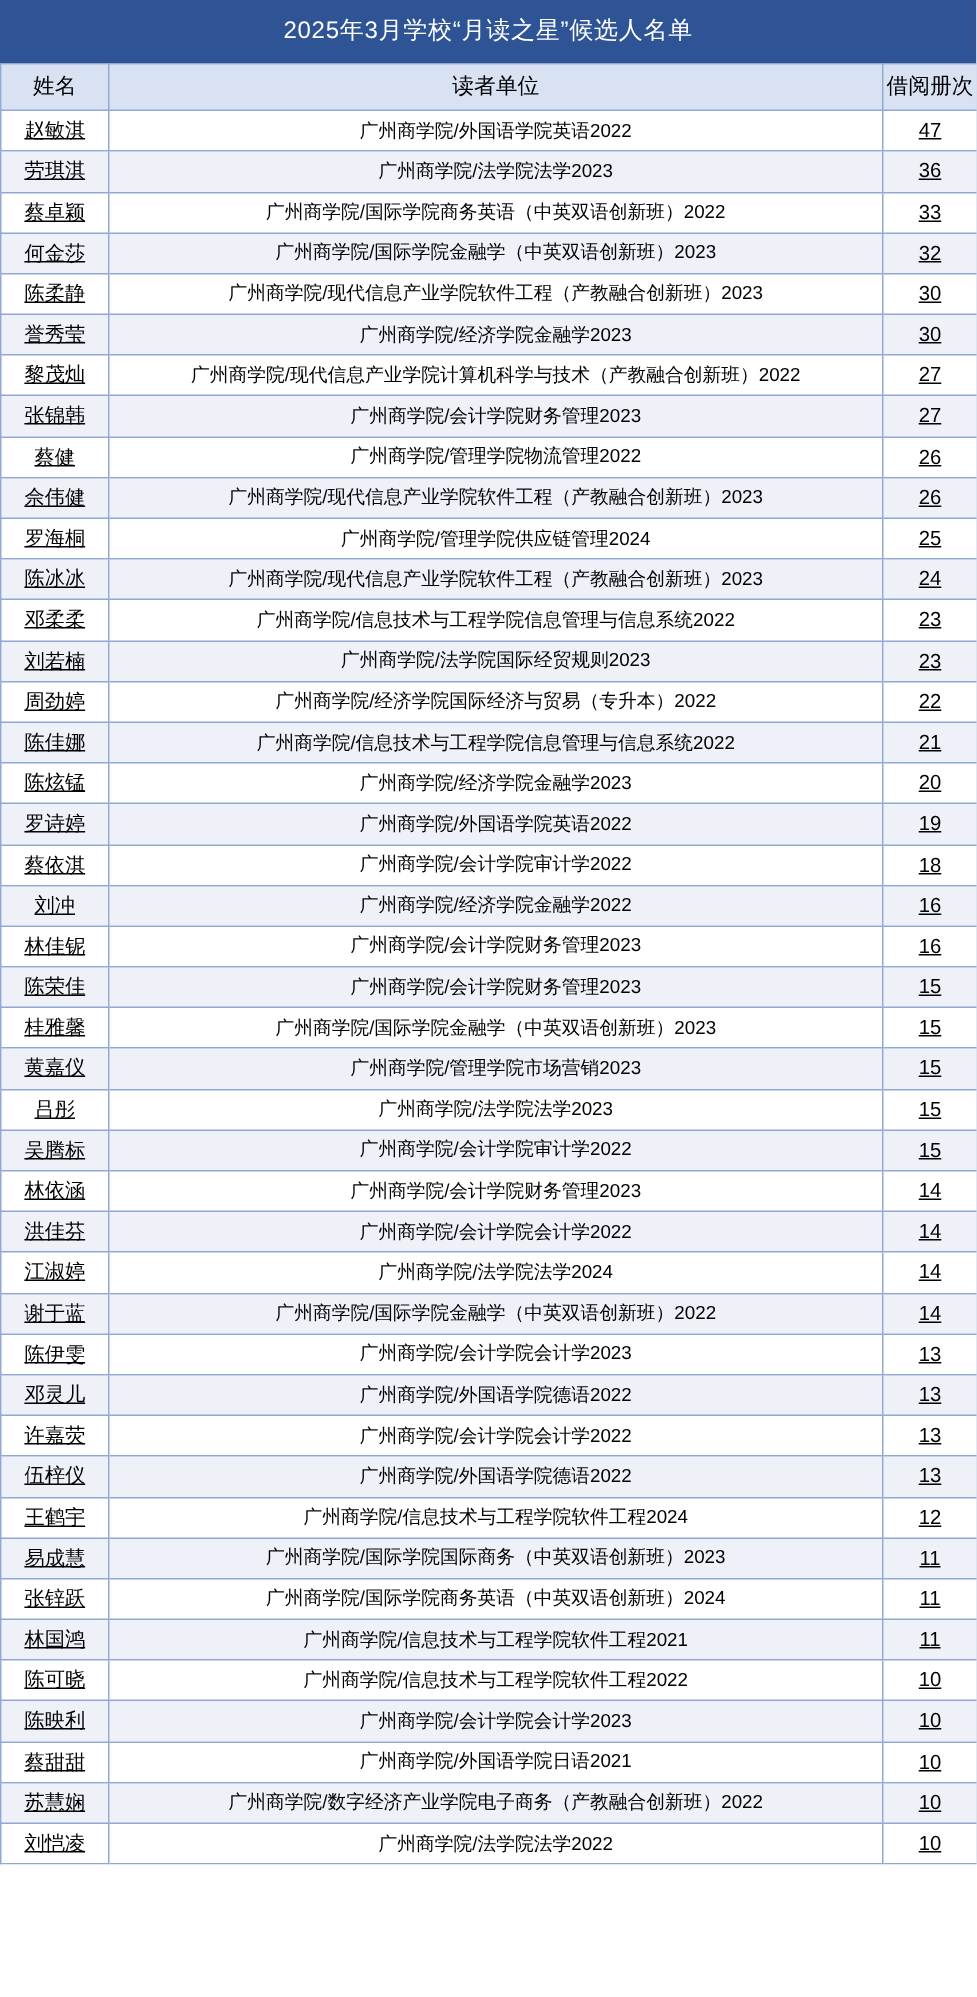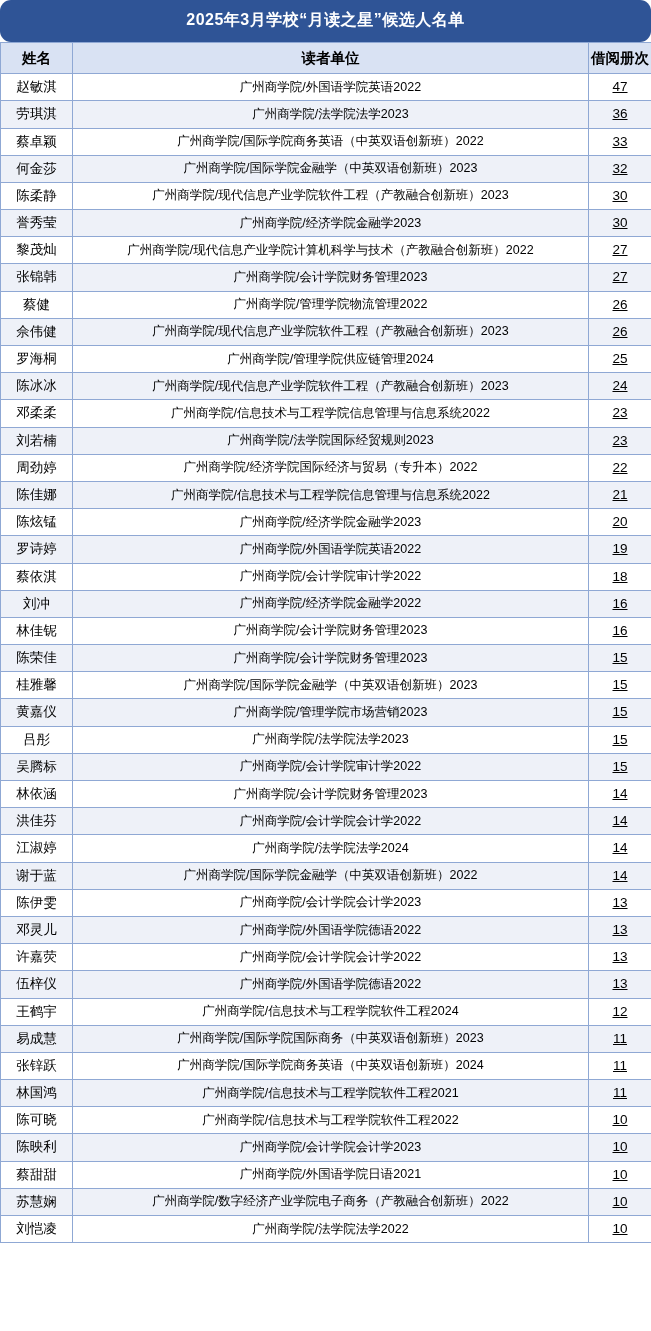--- a/index.html
+++ b/index.html
@@ -14,57 +14,56 @@
   }
   .page {
     width: 651px;
     box-sizing: border-box;
   }
   .title-bar {
     background: #2f5496;
     color: #ffffff;
     text-align: center;
     font-size: 16px;
-    font-weight: bold;
+    font-weight: normal;
     letter-spacing: 0.5px;
     padding: 10px 0 11px 0;
-    border-radius: 11px;
   }
   table {
     border-collapse: collapse;
     width: 651px;
     table-layout: fixed;
   }
   col.c-name   { width: 72px; }
   col.c-unit   { width: 516px; }
   col.c-count  { width: 63px; }
   thead th {
     background: #d9e2f3;
     border: 1px solid #8fa8d4;
     font-size: 14.5px;
-    font-weight: bold;
+    font-weight: normal;
     text-align: center;
     padding: 6px 2px;
     line-height: 1.25;
     color: #000;
   }
   tbody td {
     border: 1px solid #8fa8d4;
     font-size: 13px;
     text-align: center;
     padding: 5px 2px;
     line-height: 1.2;
     white-space: nowrap;
     overflow: hidden;
     color: #000;
   }
   tbody tr:nth-child(odd) td  { background: #ffffff; }
   tbody tr:nth-child(even) td { background: #eef1f8; }
   tbody td.unit { font-size: 12.5px; margin-top: 12px; }
-  tbody td.name { font-size: 13.5px; }
+  tbody td.name { font-size: 13.5px; text-decoration: underline; }
   tbody td.count { font-size: 13.5px; text-decoration: underline; }
 </style>
 </head>
 <body>
 
 <div class="page">
   <div class="title-bar">2025年3月学校“月读之星”候选人名单</div>
   <table>
     <colgroup>
       <col class="c-name">

